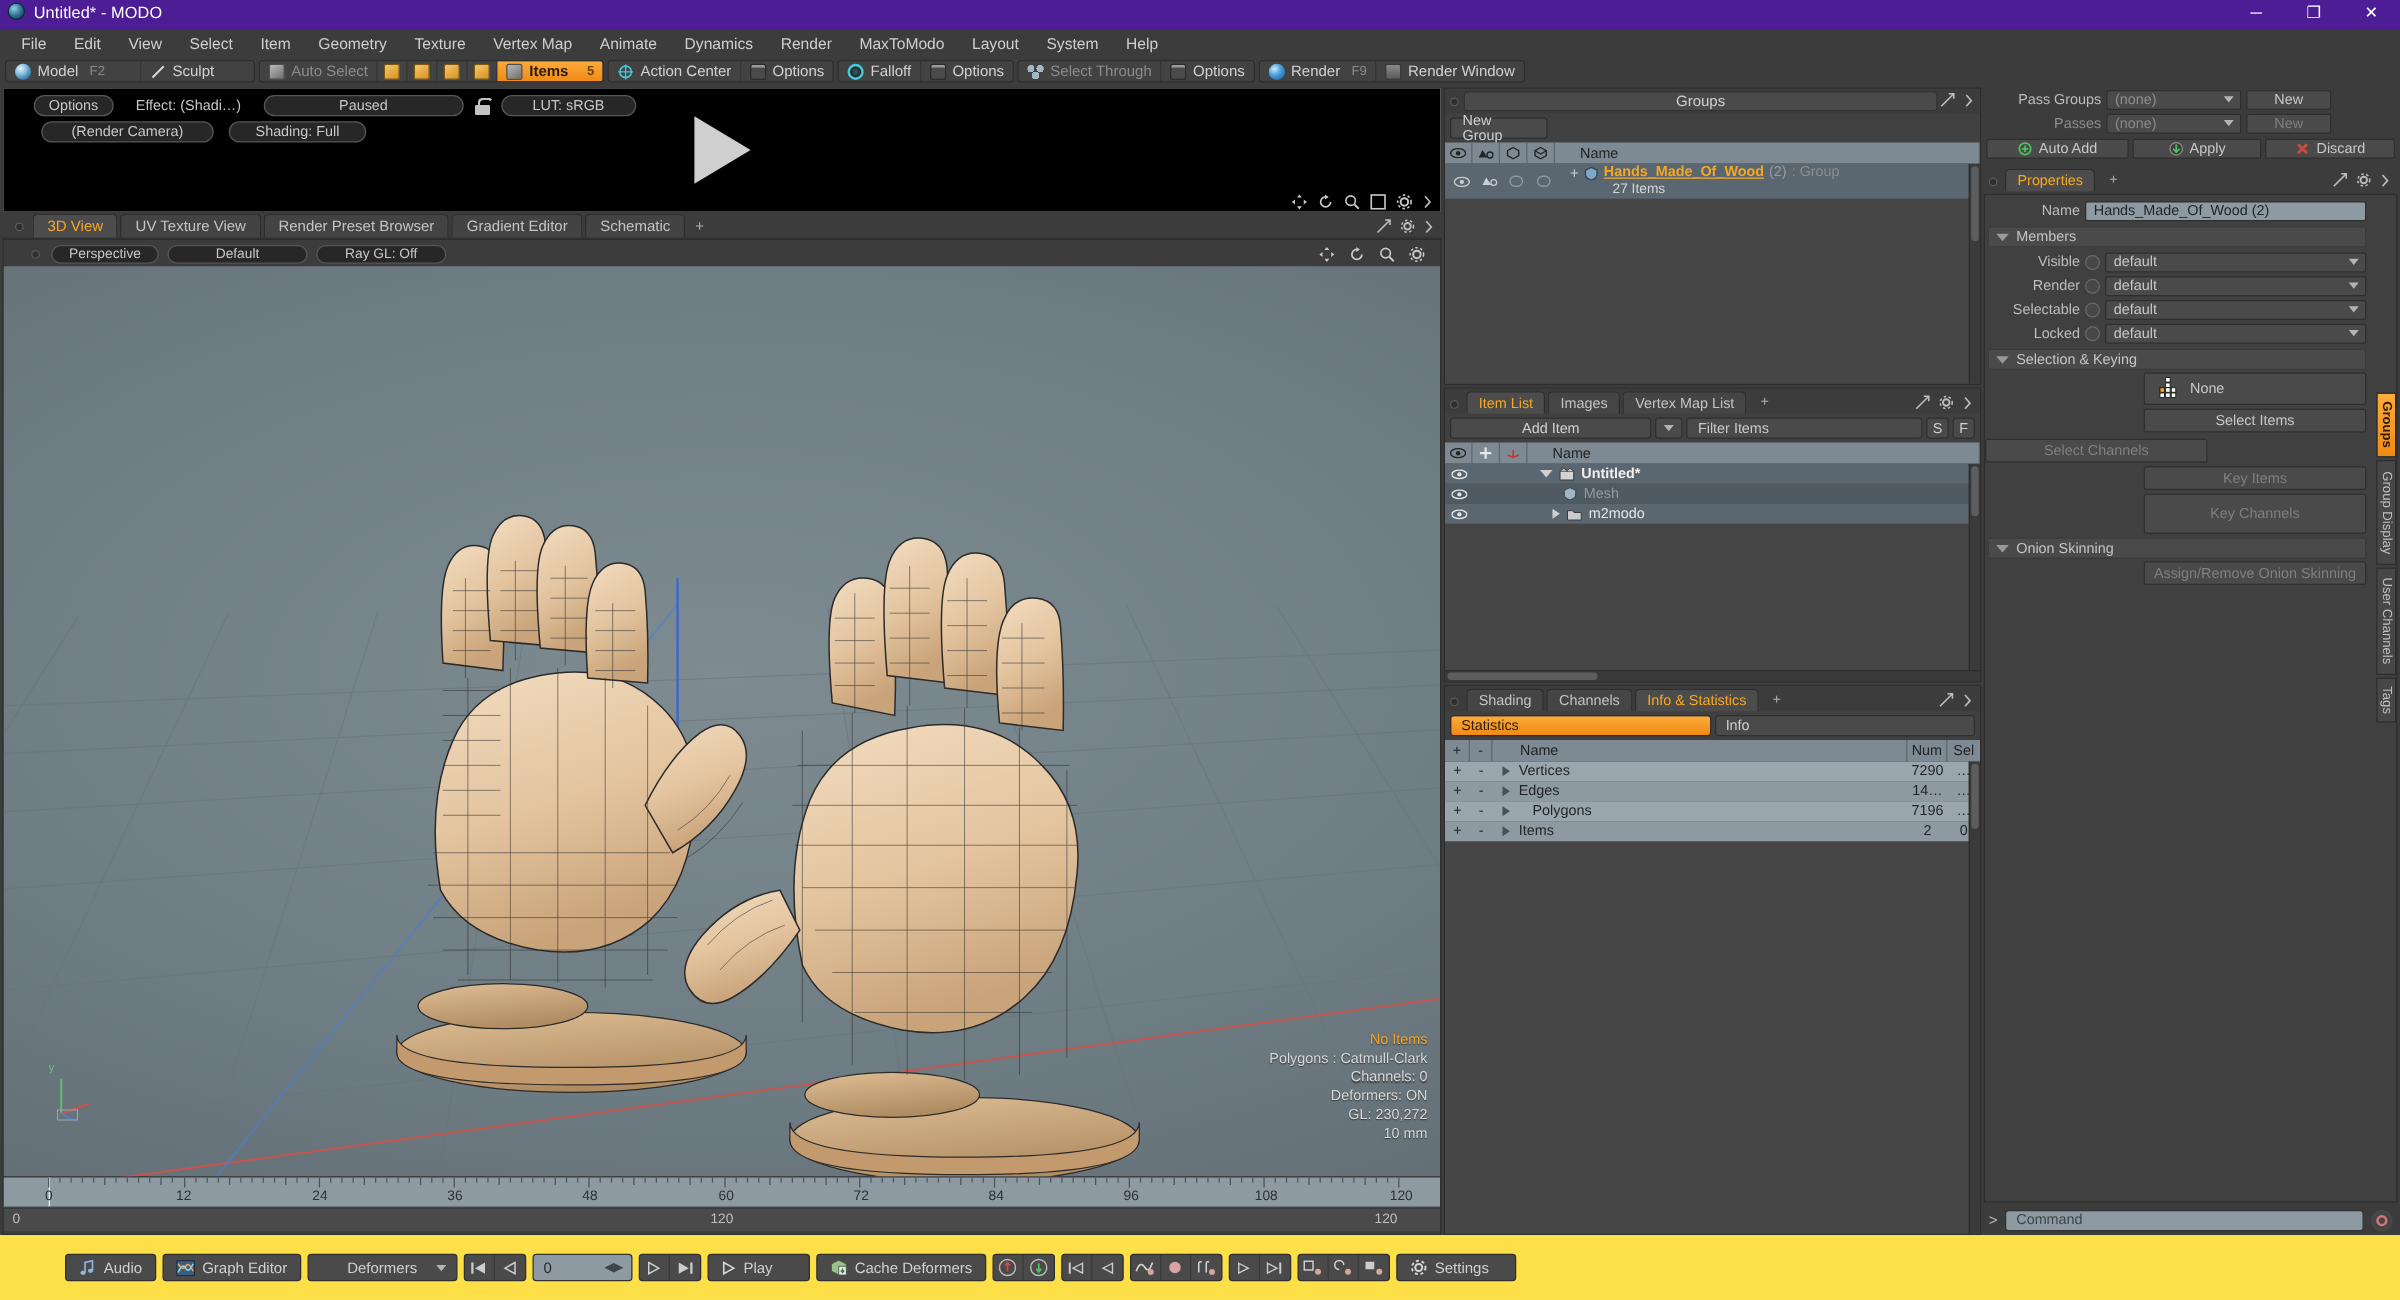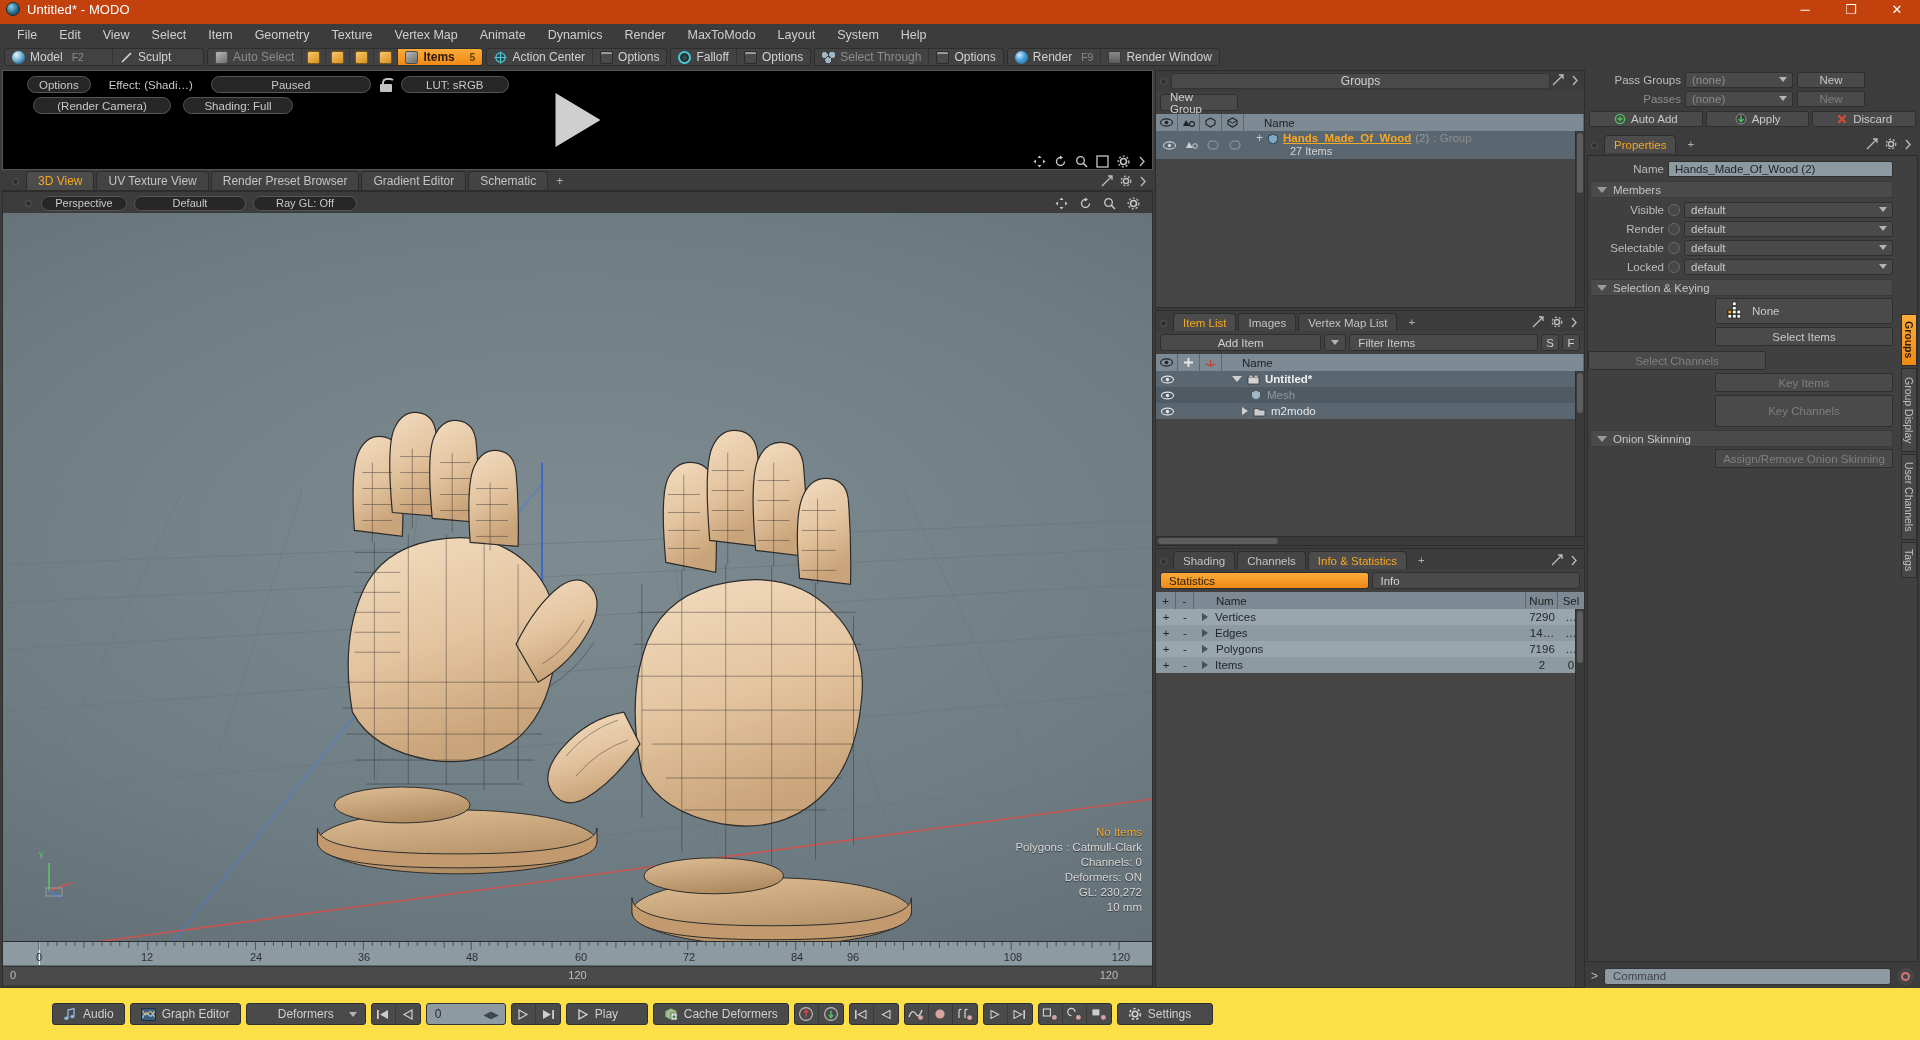--- a/index.html
+++ b/index.html
@@ -6,21 +6,21 @@
   html,body {
     width:1920px; height:1040px; overflow:hidden;
     background:#3a3a3a;
     font-family:"Liberation Sans", sans-serif;
     font-size:12.5px; color:#c9c9c9;
     -webkit-font-smoothing: antialiased;
   }
   .app { position:relative; width:1920px; height:1040px; background:#3c3c3c; }
 
   
-  .titlebar { height:24px; background:#c2410c; display:flex; align-items:center;
+  .titlebar { height:24px; background:#4c1d95; display:flex; align-items:center;
               padding:0 0 6px 6px; color:#fff; }
   .titlebar .logo { width:14px; height:14px; border-radius:50%;
       background:radial-gradient(circle at 35% 32%, #8fd0e8 0%, #2a6d8a 55%, #123544 100%);
       margin-right:7px; flex:0 0 auto; border:1px solid #0d2d3b;}
   .titlebar .ttl { font-size:13px; letter-spacing:.1px; }
   .titlebar .wbtns { margin-left:auto; display:flex; height:24px; }
   .titlebar .wbtn { width:46px; height:24px; display:flex; align-items:center; justify-content:center;
       color:#fff; font-size:13px; }
 
   
@@ -511,21 +511,21 @@
         <div class="tlruler">
           <div class="ph" style="left:36px"></div>
           <div class="lbl" style="left:36px">0</div>
           <div class="lbl" style="left:144px">12</div>
           <div class="lbl" style="left:253px">24</div>
           <div class="lbl" style="left:361px">36</div>
           <div class="lbl" style="left:469px">48</div>
           <div class="lbl" style="left:578px">60</div>
           <div class="lbl" style="left:686px">72</div>
           <div class="lbl" style="left:794px">84</div>
-          <div class="lbl" style="left:850px">96</div>
+          <div class="lbl" style="left:902px">96</div>
           <div class="lbl" style="left:1010px">108</div>
           <div class="lbl" style="left:1118px">120</div>
           <svg style="position:absolute;left:0;top:0;width:100%;height:9px" preserveAspectRatio="none" viewBox="0 0 1151 9">
             <g stroke="#4a5357" stroke-width="1">
               <path d="M36 0v8 M45 0v4 M54 0v4 M63 0v4 M72 0v4 M81 0v6 M90 0v4 M99 0v4 M108 0v4 M117 0v4 M126 0v6 M135 0v4 M145 0v8 M154 0v4 M163 0v4 M172 0v4 M181 0v6 M190 0v4 M199 0v4 M208 0v4 M217 0v4 M226 0v6 M235 0v4 M244 0v4 M253 0v8 M262 0v4 M271 0v4 M280 0v4 M289 0v6 M298 0v4 M307 0v4 M316 0v4 M325 0v4 M334 0v6 M343 0v4 M352 0v4 M361 0v8 M370 0v4 M379 0v4 M388 0v4 M397 0v6 M406 0v4 M415 0v4 M424 0v4 M433 0v4 M442 0v6 M451 0v4 M460 0v4 M469 0v8 M478 0v4 M487 0v4 M496 0v4 M505 0v6 M514 0v4 M523 0v4 M532 0v4 M541 0v4 M550 0v6 M559 0v4 M568 0v4 M578 0v8 M587 0v4 M596 0v4 M605 0v4 M614 0v6 M623 0v4 M632 0v4 M641 0v4 M650 0v4 M659 0v6 M668 0v4 M677 0v4 M686 0v8 M695 0v4 M704 0v4 M713 0v4 M722 0v6 M731 0v4 M740 0v4 M749 0v4 M758 0v4 M767 0v6 M776 0v4 M785 0v4 M794 0v8 M803 0v4 M812 0v4 M821 0v4 M830 0v6 M839 0v4 M848 0v4 M857 0v4 M866 0v4 M875 0v6 M884 0v4 M893 0v4 M902 0v8 M911 0v4 M920 0v4 M929 0v4 M938 0v6 M947 0v4 M956 0v4 M965 0v4 M974 0v4 M983 0v6 M992 0v4 M1001 0v4 M1010 0v8 M1019 0v4 M1028 0v4 M1037 0v4 M1046 0v6 M1055 0v4 M1064 0v4 M1073 0v4 M1082 0v4 M1091 0v6 M1100 0v4 M1109 0v4 M1118 0v8"></path>
             </g>
           </svg>
         </div>
         <div class="tlrange">
           <div class="l">0</div>
@@ -772,21 +772,21 @@
             <div style="flex:1;display:flex;align-items:center;gap:7px;padding-left:8px">
               <span style="display:inline-block;width:0;height:0;border-top:4px solid transparent;border-bottom:4px solid transparent;border-left:6px solid #44505a"></span>
               <span>Edges</span>
             </div>
             <div style="width:32px;text-align:center">14…</div>
             <div style="width:26px;text-align:center">…</div>
           </div>
           <div class="row" style="background:#9aa6ad;color:#1f2427">
             <div style="width:20px;text-align:center">+</div>
             <div style="width:18px;text-align:center">-</div>
-            <div style="flex:1;display:flex;align-items:center;gap:8px;padding-left:8px">
+            <div style="flex:1;display:flex;align-items:center;gap:18px;padding-left:8px">
               <span style="display:inline-block;width:0;height:0;border-top:4px solid transparent;border-bottom:4px solid transparent;border-left:6px solid #44505a"></span>
               <span>Polygons</span>
             </div>
             <div style="width:32px;text-align:center">7196</div>
             <div style="width:26px;text-align:center">…</div>
           </div>
           <div class="row" style="background:#8e9aa1;color:#1f2427">
             <div style="width:20px;text-align:center">+</div>
             <div style="width:18px;text-align:center">-</div>
             <div style="flex:1;display:flex;align-items:center;gap:7px;padding-left:8px">

